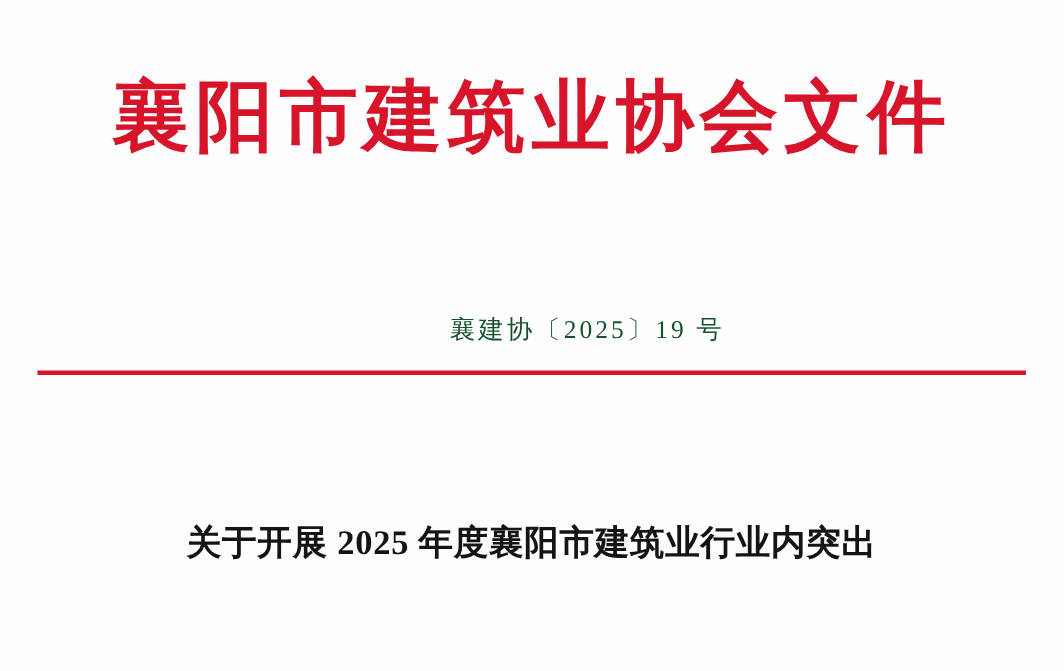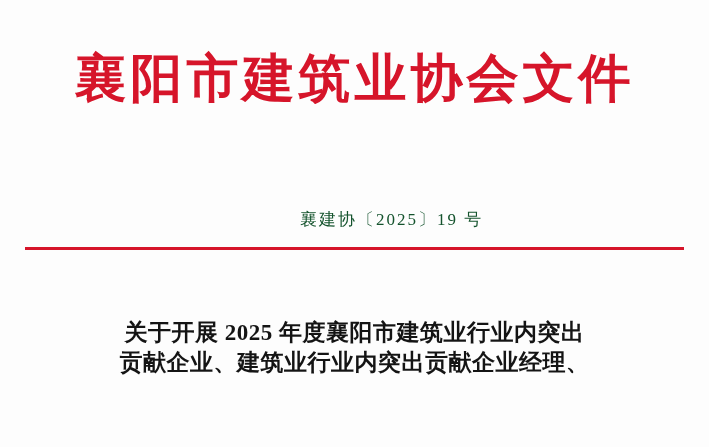--- a/index.html
+++ b/index.html
@@ -64,33 +64,33 @@
     text-align: center;
   }
   .title-line {
     font-family: "Liberation Serif", "DejaVu Serif", serif;
     font-size: 23px;
     font-weight: bold;
     color: #141414;
     line-height: 30px;
     letter-spacing: 0.5px;
     white-space: nowrap;
+    margin-top: 29px;
   }
 </style>
 </head>
 <body>
 
 <div class="page">
 
   <div class="masthead">
     <div class="masthead-title">襄阳市建筑业协会文件</div>
   </div>
 
   <div class="doc-number">襄建协〔2025〕19 号</div>
 
   <div class="red-rule"></div>
 
   <div class="title-block">
     <div class="title-line">关于开展 2025 年度襄阳市建筑业行业内突出</div>
-    <div class="title-line">贡献企业、建筑业行业内突出贡献企业经理、</div>
   </div>
 
 </div>
 
 </body></html>

